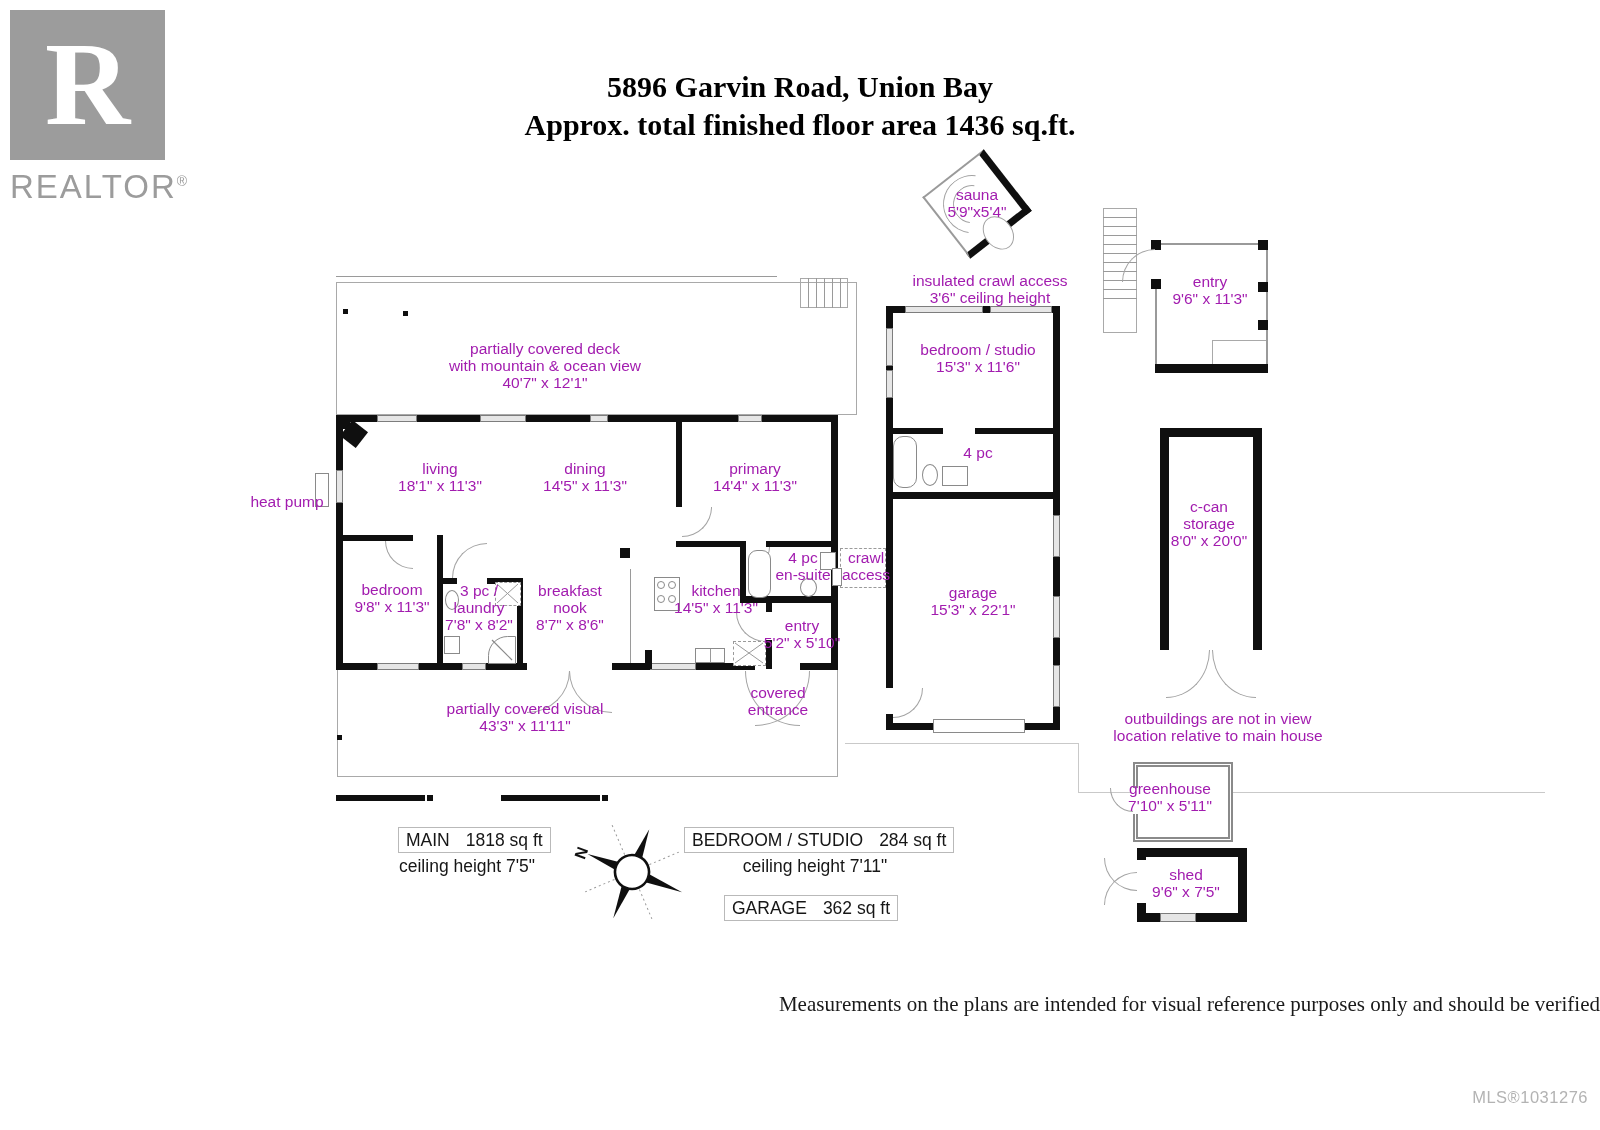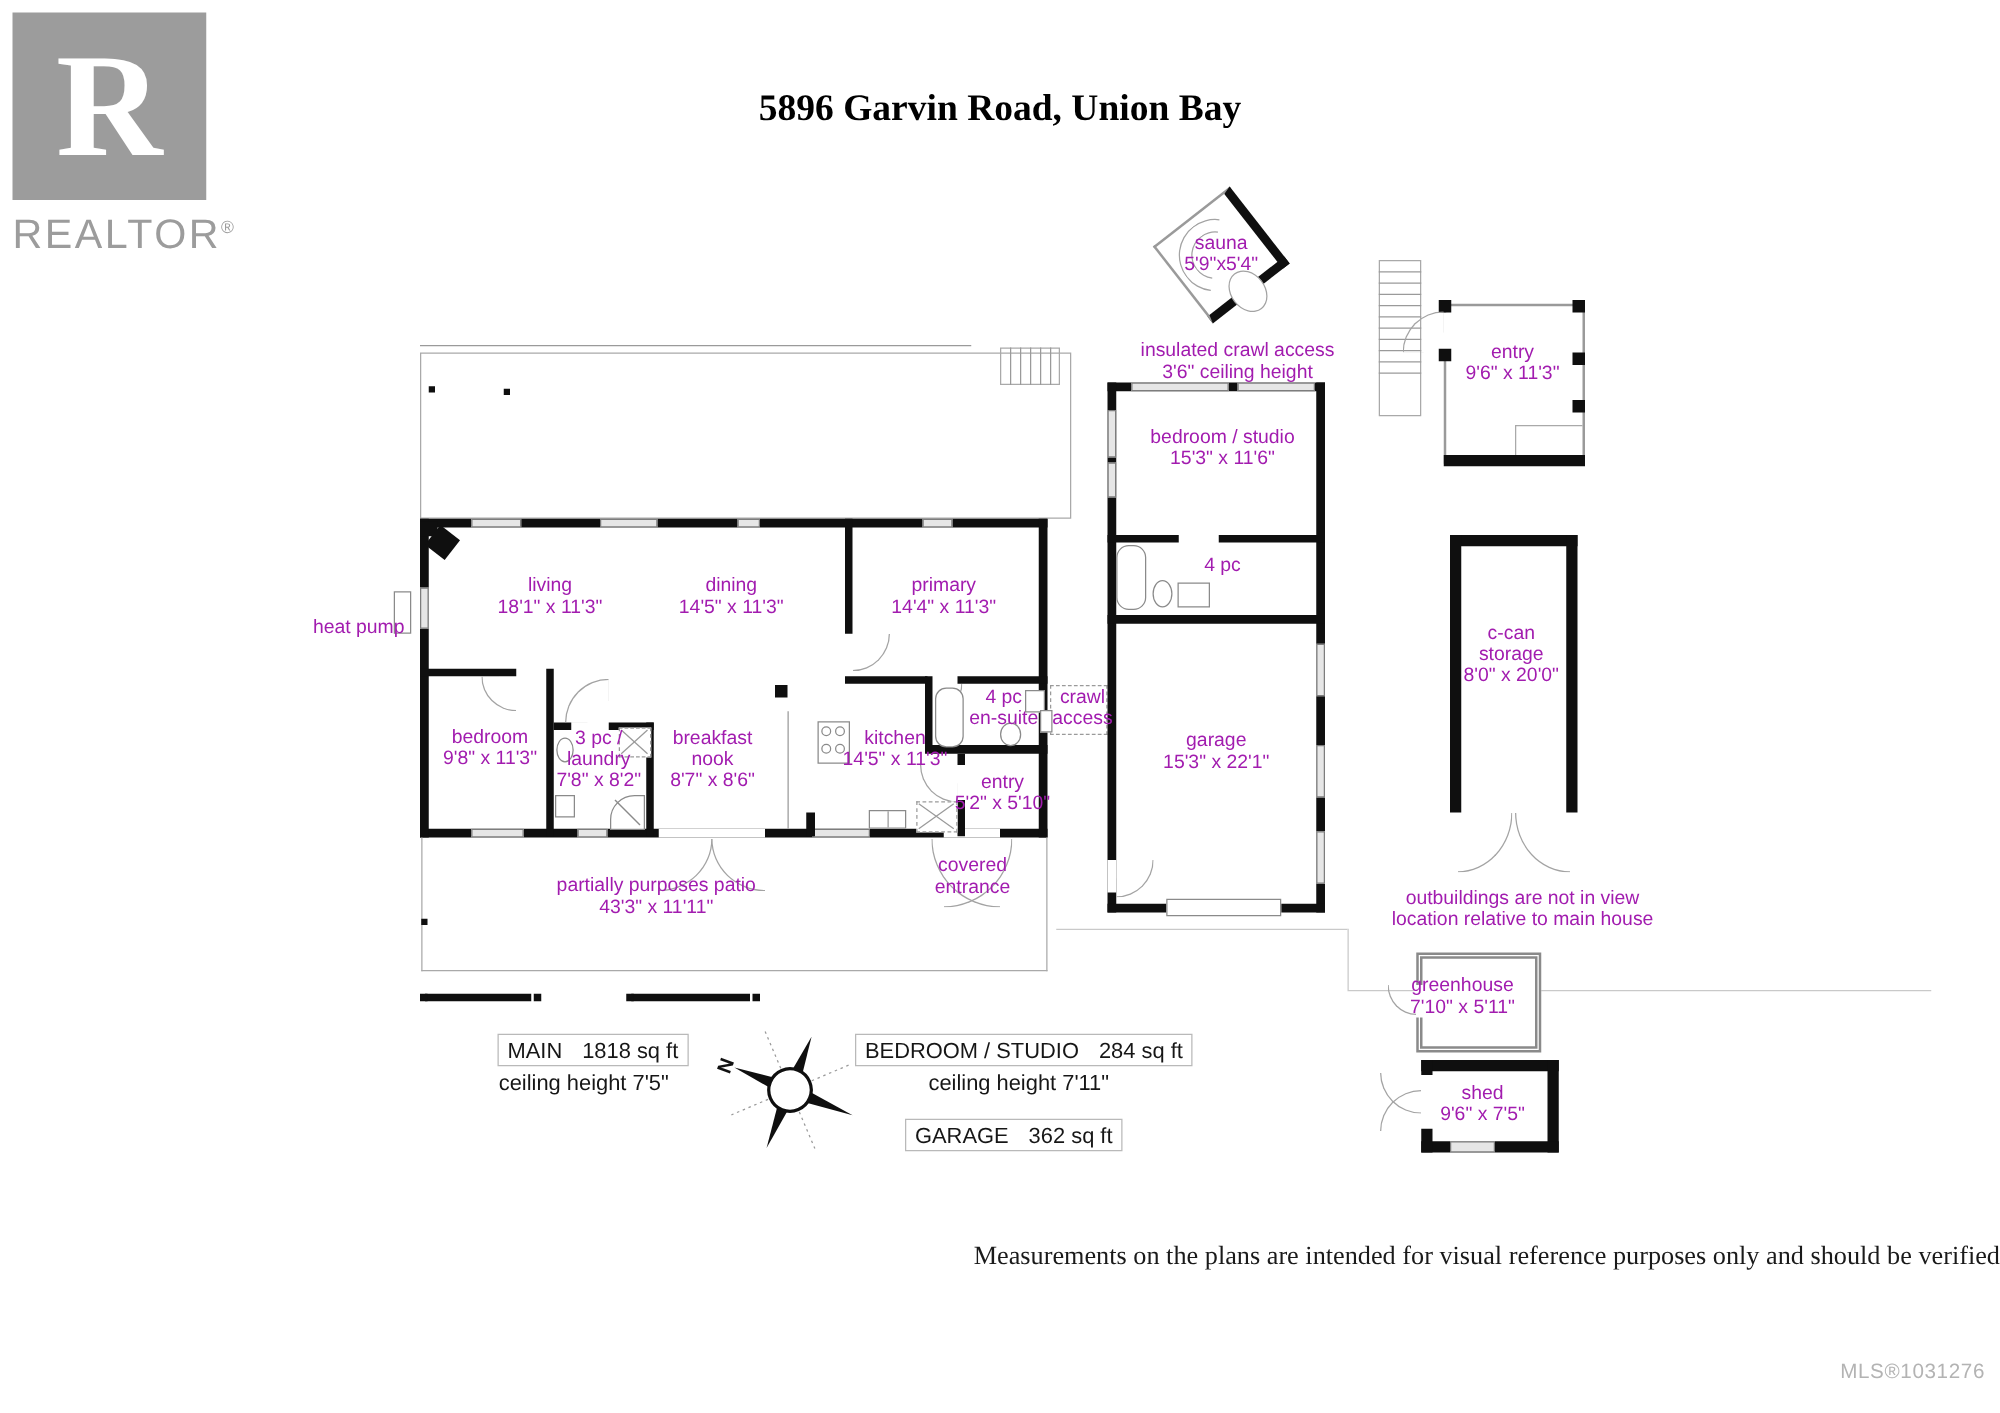--- a/index.html
+++ b/index.html
@@ -48,20 +48,21 @@
 <body>
 
 <div id="canvas">
 
   <div class="logo-box">
     <span class="logo-r">R</span>
   </div>
   <div class="logo-word"><span>REALTOR</span><sup>®</sup></div>
 
   <div class="title-line" style="top:70px;text-align:center;">5896 Garvin Road, Union Bay</div>
+  <div class="title-line" style="top:108px;">Approx. total finished floor area 1436 sq.ft.</div>
 
   <div class="outline" style="left:336px;top:282px;width:521px;height:133px;"></div>
   <div class="thin" style="left:336px;top:276px;width:441px;height:1px;"></div>
   <div class="wall" style="left:343px;top:309px;width:5px;height:5px;"></div>
   <div class="wall" style="left:403px;top:311px;width:5px;height:5px;"></div>
 
   <div class="outline" style="left:800px;top:278px;width:48px;height:30px;"></div>
   <div class="thin" style="left:808px;top:278px;width:1px;height:30px;"></div>
   <div class="thin" style="left:816px;top:278px;width:1px;height:30px;"></div>
   <div class="thin" style="left:824px;top:278px;width:1px;height:30px;"></div>
@@ -233,20 +234,25 @@
 
   <div class="wall" style="left:1137px;top:848px;width:110px;height:9px;"></div>
   <div class="wall" style="left:1238px;top:848px;width:9px;height:74px;"></div>
   <div class="wall" style="left:1137px;top:913px;width:110px;height:9px;"></div>
   <div class="wall" style="left:1137px;top:848px;width:9px;height:12px;"></div>
   <div class="wall" style="left:1137px;top:903px;width:9px;height:19px;"></div>
   <div class="arc arc-c-tr" style="left:1104px;top:858px;width:33px;height:33px;"></div>
   <div class="arc arc-c-br" style="left:1104px;top:872px;width:33px;height:33px;"></div>
   <div class="win" style="left:1160px;top:913px;width:36px;height:9px;"></div>
 
+  <div class="rlabel" style="left:545px;top:340px;">
+    <span>partially covered deck</span>
+      <span>with mountain &amp; ocean view</span>
+      <span>40'7" x 12'1"</span>
+  </div>
   <div class="rlabel" style="left:440px;top:460px;">
     <span>living</span>
       <span>18'1" x 11'3"</span>
   </div>
   <div class="rlabel" style="left:585px;top:460px;">
     <span>dining</span>
       <span>14'5" x 11'3"</span>
   </div>
   <div class="rlabel" style="left:755px;top:460px;">
     <span>primary</span>
@@ -283,21 +289,21 @@
   </div>
   <div class="rlabel" style="left:802px;top:617px;">
     <span>entry</span>
       <span>5'2" x 5'10"</span>
   </div>
   <div class="rlabel" style="left:778px;top:684px;">
     <span>covered</span>
       <span>entrance</span>
   </div>
   <div class="rlabel" style="left:525px;top:700px;">
-    <span>partially purposes patio</span>
+    <span>partially covered visual</span>
       <span>43'3" x 11'11"</span>
   </div>
   <div class="rlabel" style="left:977px;top:186px;">
     <span>sauna</span>
       <span>5'9"x5'4"</span>
   </div>
   <div class="rlabel" style="left:990px;top:272px;">
     <span>insulated crawl access</span>
       <span>3'6" ceiling height</span>
   </div>

